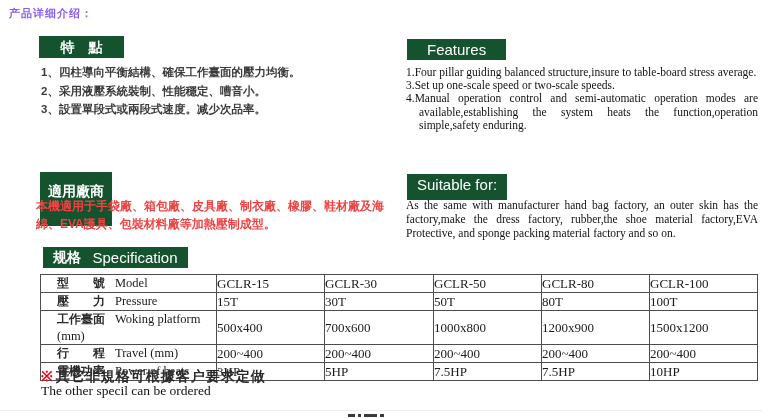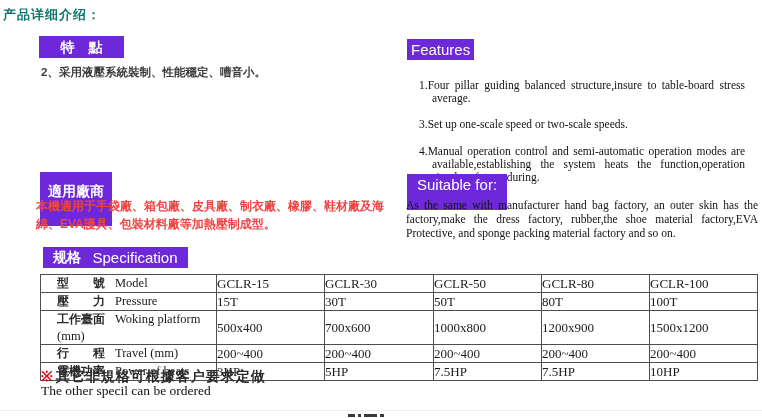--- a/index.html
+++ b/index.html
@@ -5,51 +5,51 @@
   html,body{margin:0;padding:0;}
   body{
     width:762px;height:418px;position:relative;overflow:hidden;
     background:#ffffff;
     font-family:"Liberation Sans",sans-serif;
   }
   .abs{position:absolute;}
 
   
   .intro-label{
-    left:3px;top:6px;
-    color:#0f766e;font-weight:bold;font-size:13px;letter-spacing:1px;
+    left:9px;top:6px;
+    color:#8b5cf6;font-weight:bold;font-size:11px;letter-spacing:1px;
   }
 
   
   .blue-box{
-    background:#6d28d9;color:#ffffff;display:inline-block;
+    background:#14532d;color:#ffffff;display:inline-block;
     text-align:center;white-space:nowrap;
   }
   .hdr-cn{font-weight:bold;font-size:14px;line-height:22px;}
   .hdr-en{font-size:15px;line-height:21px;}
   .box-tedian{left:39px;top:36px;width:85px;height:22px;}
-  .box-features{left:407px;top:39px;padding:0 4px;height:21px;}
+  .box-features{left:407px;top:39px;padding:0 20px;height:21px;}
   .box-shiyong{left:40px;top:172px;padding:8px 8px;height:38px;}
-  .box-suitable{left:407px;top:174px;padding:0 10px;height:36px;}
+  .box-suitable{left:407px;top:174px;padding:0 10px;height:26px;}
   .box-spec{left:43px;top:247px;padding:0 10px;height:21px;line-height:21px;}
   .box-spec .cjk{font-weight:bold;font-size:14px;vertical-align:top;}
   .box-spec .lat{font-size:15px;margin-left:7px;vertical-align:top;}
 
   
   .cn-list{
     left:41px;top:63px;width:358px;
     color:#3b3b3b;font-weight:bold;font-size:11.5px;line-height:18.5px;
   }
   
   .en-list{
     left:406px;top:66px;width:352px;
     font-family:"Liberation Serif",serif;color:#111111;
     font-size:11.5px;line-height:13.2px;text-align:justify;
   }
-  .en-list .item{padding-left:13px;text-indent:-13px;margin:13px;}
+  .en-list .item{padding-left:13px;text-indent:-13px;margin:0;}
 
   
   .cn-para{
     left:36px;top:198px;width:360px;
     color:#ef4444;font-weight:bold;font-size:12px;line-height:17.5px;
   }
   .en-para{
     left:406px;top:199px;width:352px;
     font-family:"Liberation Serif",serif;color:#111111;
     font-size:11.5px;line-height:13.8px;text-align:justify;
@@ -99,21 +99,23 @@
   .fragment .f3{width:13px;}
   .fragment .f4{width:4px;}
 </style>
 </head>
 <body>
 
 <div class="abs intro-label">产品详细介绍：</div>
 
 <div class="abs blue-box hdr-cn box-tedian">特　點</div>
 <div class="abs cn-list">
+  <div>1、四柱導向平衡結構、確保工作臺面的壓力均衡。</div>
   <div>2、采用液壓系統裝制、性能穩定、嘈音小。</div>
+  <div>3、設置單段式或兩段式速度。减少次品率。</div>
 </div>
 
 <div class="abs blue-box hdr-en box-features">Features</div>
 <div class="abs en-list">
   <div class="item">1.Four pillar guiding balanced structure,insure to table-board stress average.</div>
   <div class="item">3.Set up one-scale speed or two-scale speeds.</div>
   <div class="item">4.Manual operation control and semi-automatic operation modes are available,establishing the system heats the function,operation simple,safety enduring.</div>
 </div>
 
 <div class="abs blue-box hdr-cn box-shiyong">適用廠商</div>

